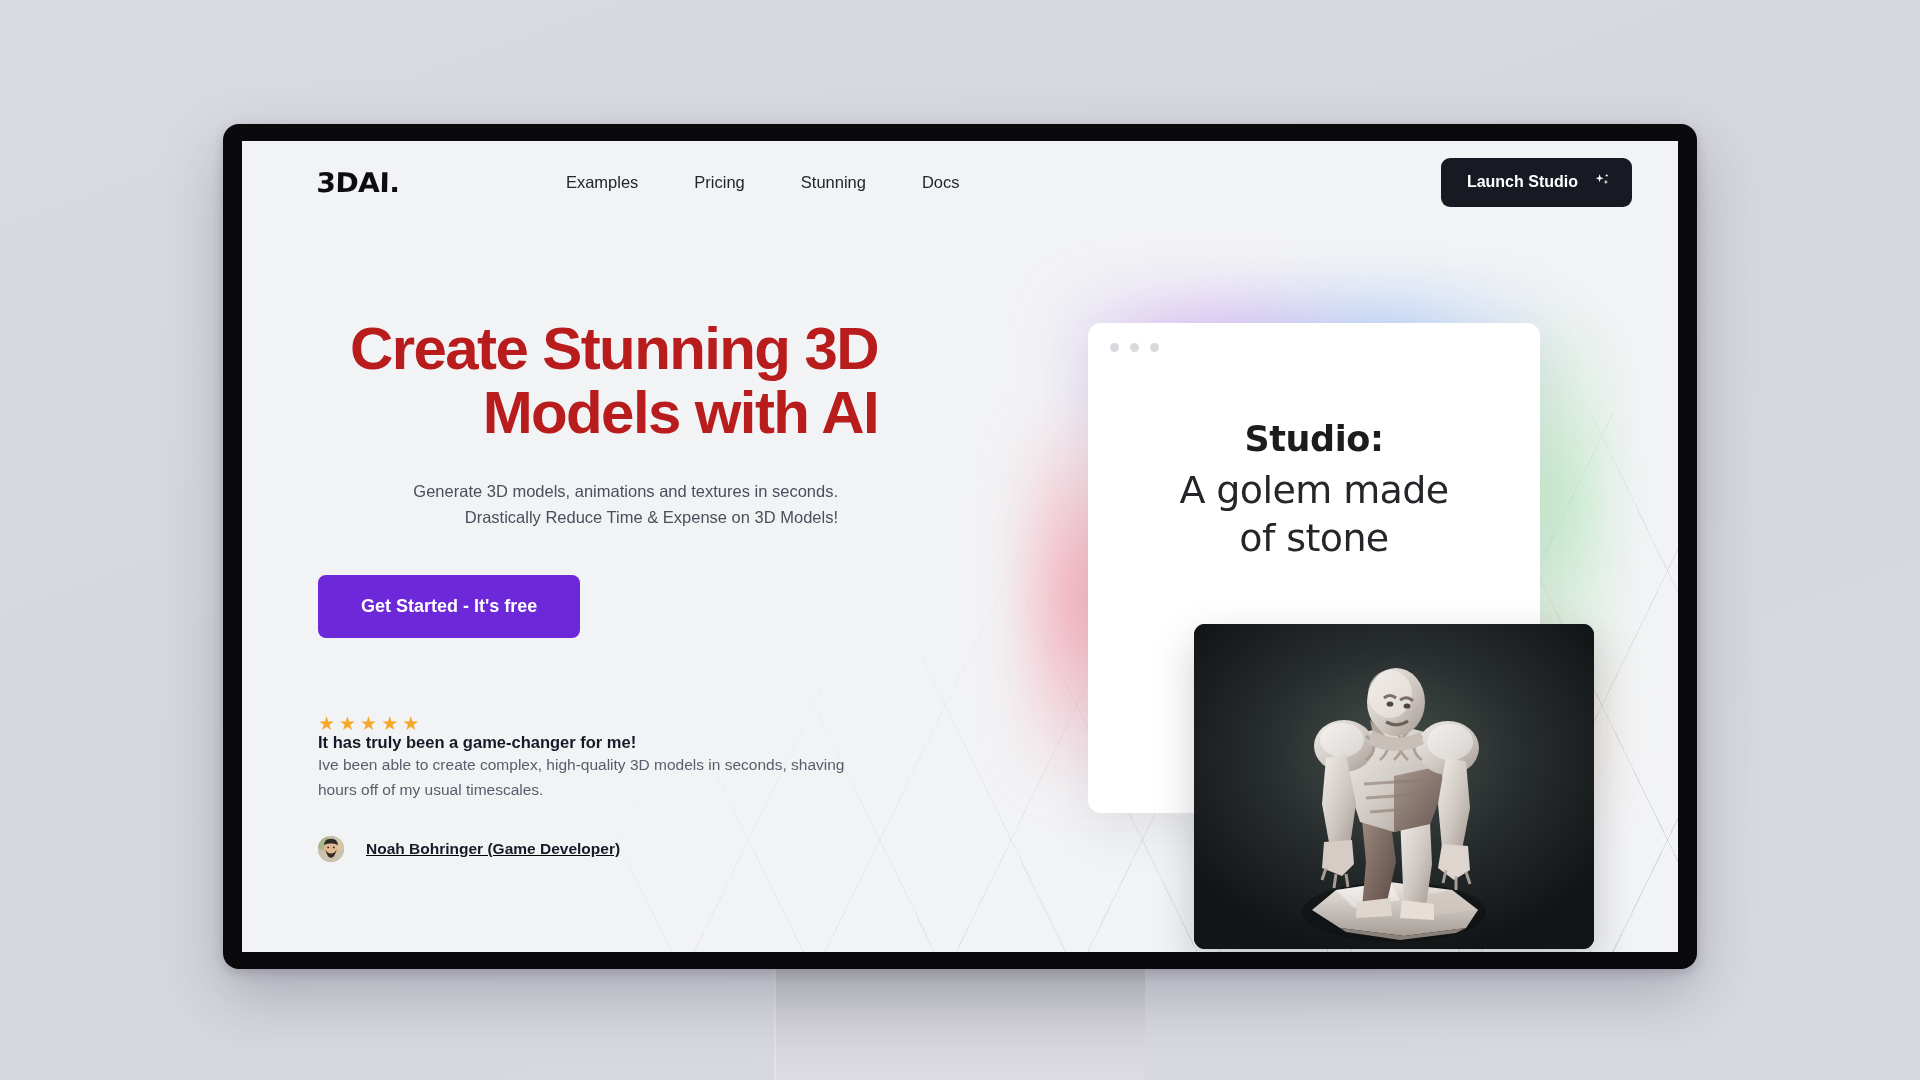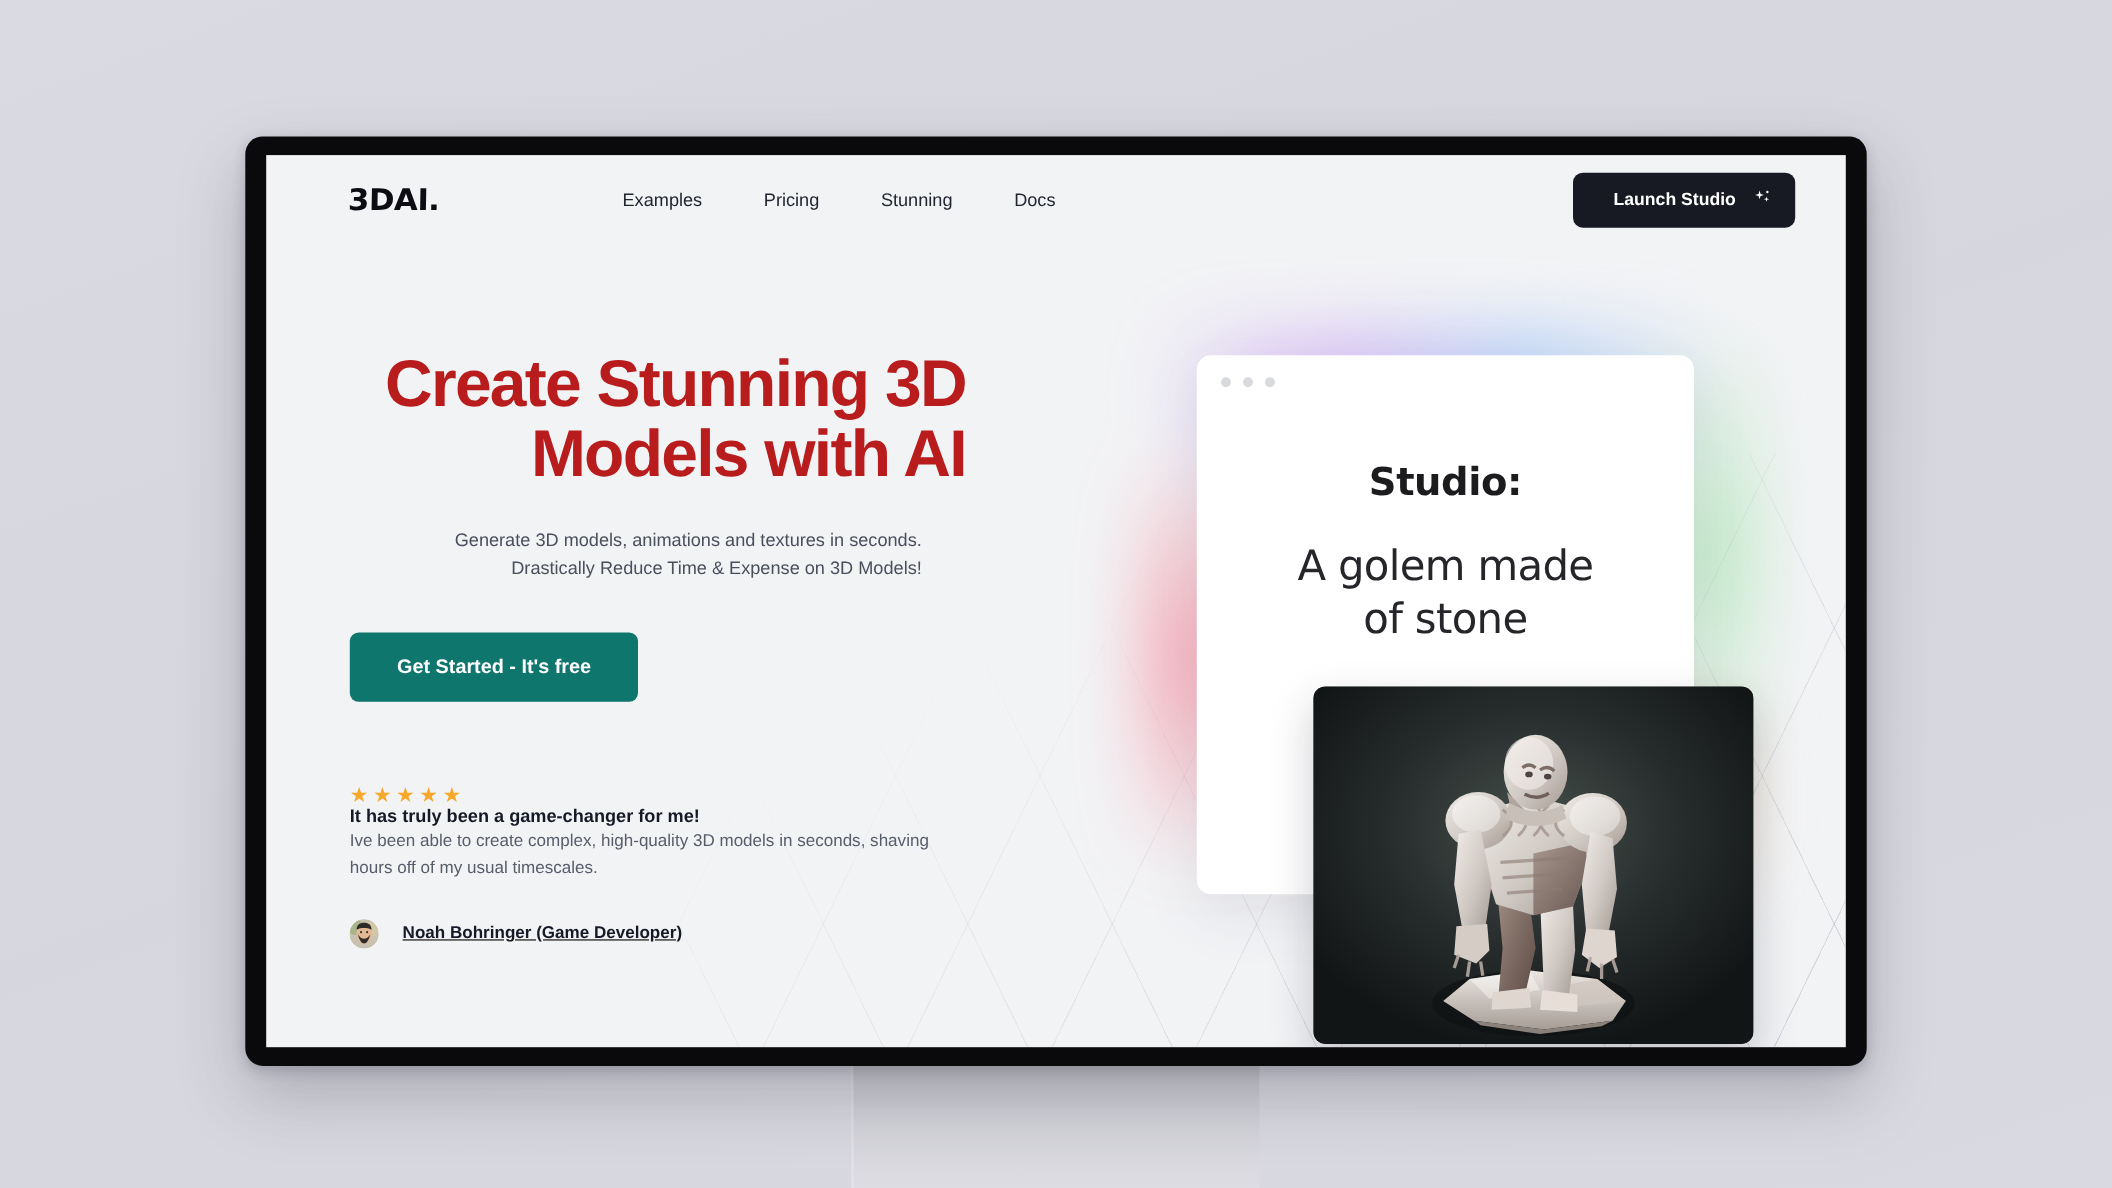--- a/index.html
+++ b/index.html
@@ -113,21 +113,21 @@
 
   #launch-studio-button {
     margin-left: auto;
     display: flex;
     align-items: center;
     gap: 16px;
     background: #171a23;
     color: #ffffff;
     border: none;
     border-radius: 9px;
-    padding: 14px 22px 14px 37px;
+    padding: 14px 22px 14px 26px;
     font-family: "Liberation Sans", sans-serif;
     font-size: 16px;
     font-weight: 700;
     cursor: pointer;
     justify-content: center;
   }
   #sparkle-icon { display: block; }
 
   
   #hero-left {
@@ -154,21 +154,21 @@
     line-height: 1.55;
     color: #4a4f5c;
     max-width: 520px;
     white-space: pre-line;
     text-align: right;
   }
 
   #get-started-button {
     margin-top: 44px;
     display: inline-block;
-    background: #0f766e;
+    background: #6d28d9;
     color: #ffffff;
     border: none;
     border-radius: 8px;
     padding: 21px 43px;
     font-family: "Liberation Sans", sans-serif;
     font-size: 18px;
     font-weight: 700;
     cursor: pointer;
   }
 
@@ -277,21 +277,21 @@
     padding: 0 28px;
   }
   #prompt-label {
     font-family: "DejaVu Sans", sans-serif;
     font-size: 35px;
     font-weight: 700;
     color: #1c1c1f;
     letter-spacing: -0.4px;
   }
   #prompt-text {
-    margin-top: 32px;
+    margin-top: 8px;
     font-family: "DejaVu Sans", sans-serif;
     font-size: 38px;
     font-weight: 400;
     line-height: 1.26;
     color: #26262a;
     letter-spacing: -0.6px;
     white-space: pre-line;
   }
 
   

